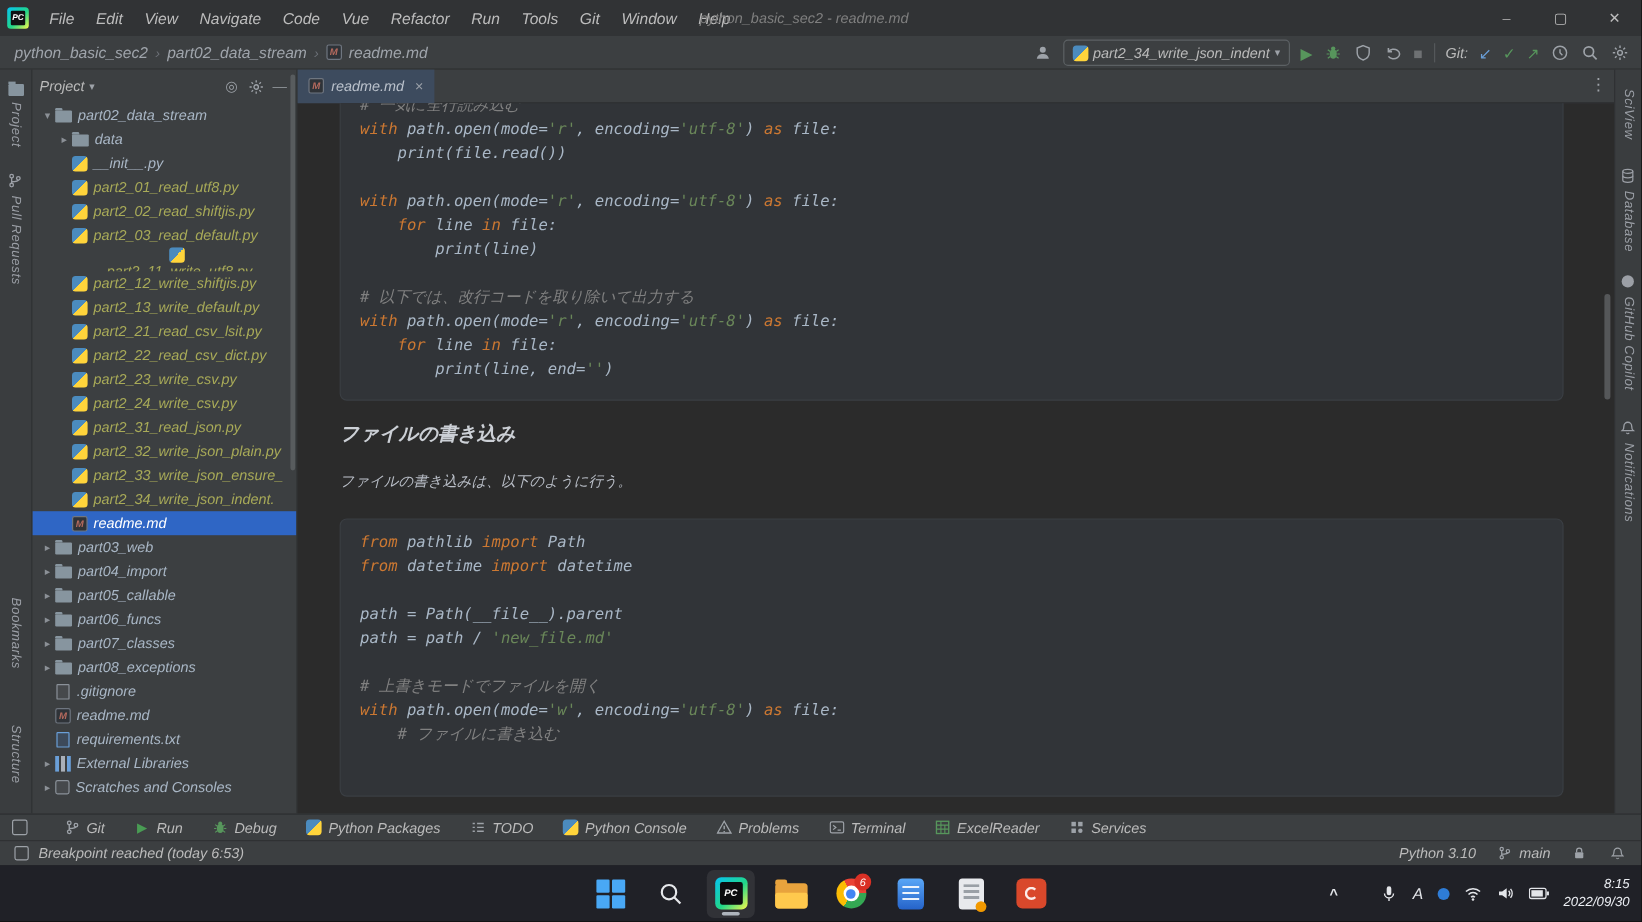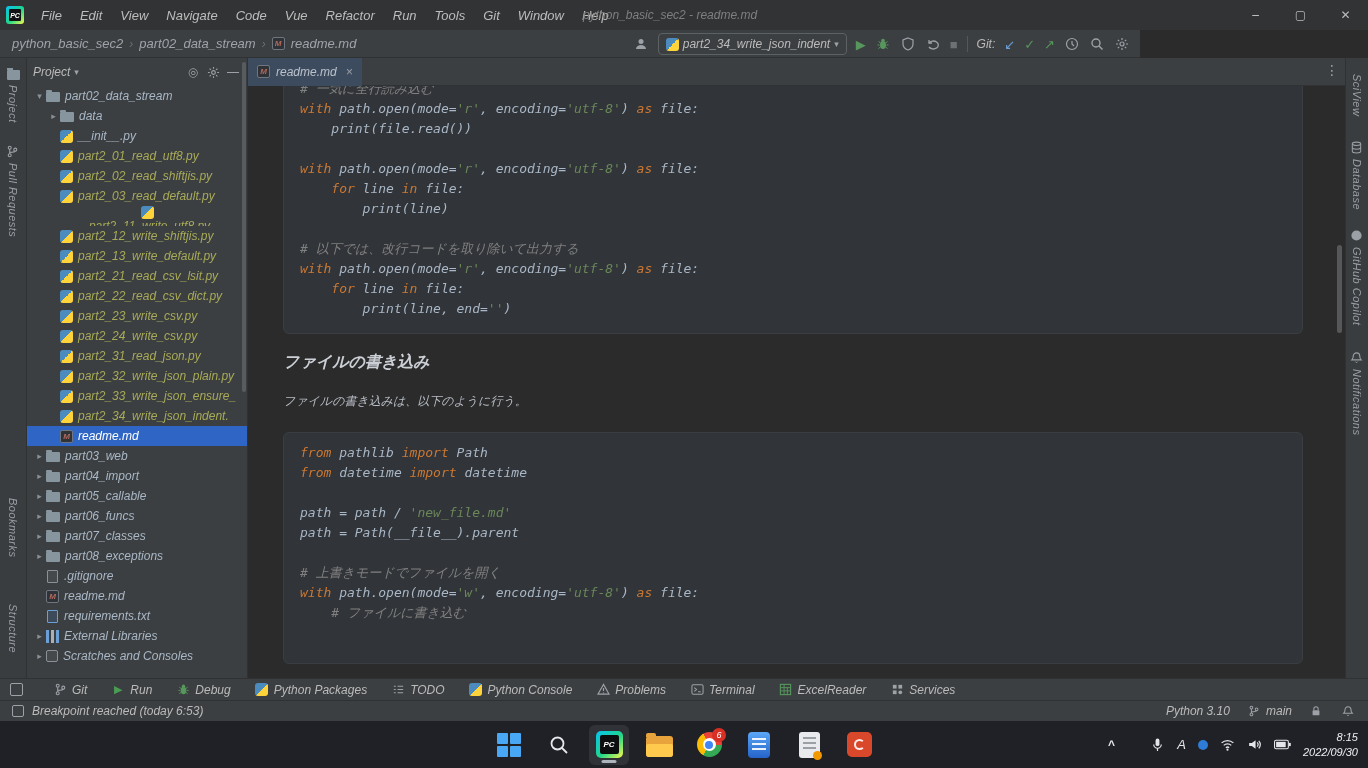--- a/index.html
+++ b/index.html
@@ -11,21 +11,21 @@
   .titlebar { position:absolute; left:0; top:0; width:1368px; height:30px; background:#313335; display:flex; align-items:center; }
   .app-ic { width:18px; height:18px; margin:0 8px 0 6px; border-radius:3px; background:linear-gradient(135deg,#07c3f2,#21d789 55%,#fcf84a); position:relative; flex:none; }
   .app-ic::before { content:""; position:absolute; inset:3px; background:#101214; border-radius:1px; }
   .app-ic span { position:absolute; inset:0; display:flex; align-items:center; justify-content:center; color:#fff; font-size:7px; font-weight:bold; }
   .menu-item { color:#bdbdbd; font-size:13px; padding:0 9px; height:30px; display:flex; align-items:center; cursor:default; }
   .win-title { position:absolute; left:50%; transform:translateX(-58%); color:#7f7f7f; font-size:12px; white-space:nowrap; }
   .win-controls { position:absolute; right:0; top:0; height:30px; display:flex; }
   .win-btn { width:45px; height:30px; display:flex; align-items:center; justify-content:center; color:#bdbdbd; font-size:12px; }
 
   
-  .toolbar { position:absolute; left:0; top:30px; width:1140px; height:28px; background:#3c3f41; border-bottom:1px solid #2f3133; display:flex; align-items:center; }
+  .toolbar { position:absolute; left:0; top:30px; width:1368px; height:28px; background:#3c3f41; border-bottom:1px solid #2f3133; display:flex; align-items:center; }
   .breadcrumb { display:flex; align-items:center; padding-left:12px; gap:6px; font-size:13px; color:#9fa4ab; }
   .crumb-sep { color:#6c7077; font-size:12px; }
   .tb-right { position:absolute; right:10px; top:0; height:28px; display:flex; align-items:center; gap:9px; }
   .tb-ic { width:16px; height:16px; color:#9da2a8; display:flex; align-items:center; justify-content:center; }
   .tb-ic svg { width:14px; height:14px; }
   .glyph { font-size:13px; line-height:1; }
   .green { color:#57965c; } .blue { color:#6a9fd8; } .dis { color:#6e7173; }
   .run-combo { height:22px; border:1px solid #5c6164; border-radius:4px; display:flex; align-items:center; gap:4px; padding:0 7px; color:#bbbbbb; font-size:12px; }
   .py-ic { width:13px; height:13px; border-radius:3px; background:linear-gradient(135deg,#4b8bbe 50%,#ffd43b 50%); flex:none; }
   .tb-sep { width:1px; height:16px; background:#54585a; }
@@ -442,22 +442,22 @@
             <div class="code-line"><span class="tok-k">with</span><span class="tok-p"> path.open(mode=</span><span class="tok-s">'r'</span><span class="tok-p">, encoding=</span><span class="tok-s">'utf-8'</span><span class="tok-p">) </span><span class="tok-k">as</span><span class="tok-p"> file:</span></div>
             <div class="code-line"><span class="tok-p">    </span><span class="tok-k">for</span><span class="tok-p"> line </span><span class="tok-k">in</span><span class="tok-p"> file:</span></div>
             <div class="code-line"><span class="tok-p">        print(line, end=</span><span class="tok-s">''</span><span class="tok-p">)</span></div>
           </div>
           <div class="md-heading">ファイルの書き込み</div>
           <div class="md-para">ファイルの書き込みは、以下のように行う。</div>
           <div class="code-block last">
             <div class="code-line"><span class="tok-k">from</span><span class="tok-p"> pathlib </span><span class="tok-k">import</span><span class="tok-p"> Path</span></div>
             <div class="code-line"><span class="tok-k">from</span><span class="tok-p"> datetime </span><span class="tok-k">import</span><span class="tok-p"> datetime</span></div>
             <div class="code-line">&nbsp;</div>
+            <div class="code-line"><span class="tok-p">path = Path(__file__).parent</span></div>
             <div class="code-line"><span class="tok-p">path = path / </span><span class="tok-s">'new_file.md'</span></div>
-            <div class="code-line"><span class="tok-p">path = Path(__file__).parent</span></div>
             <div class="code-line">&nbsp;</div>
             <div class="code-line"><span class="tok-c"># 上書きモードでファイルを開く</span></div>
             <div class="code-line"><span class="tok-k">with</span><span class="tok-p"> path.open(mode=</span><span class="tok-s">'w'</span><span class="tok-p">, encoding=</span><span class="tok-s">'utf-8'</span><span class="tok-p">) </span><span class="tok-k">as</span><span class="tok-p"> file:</span></div>
             <div class="code-line"><span class="tok-p">    </span><span class="tok-c"># ファイルに書き込む</span></div>
           </div>
         </div>
       <div class="ed-thumb"></div>
     </div>
 
     <div class="right-stripe">

